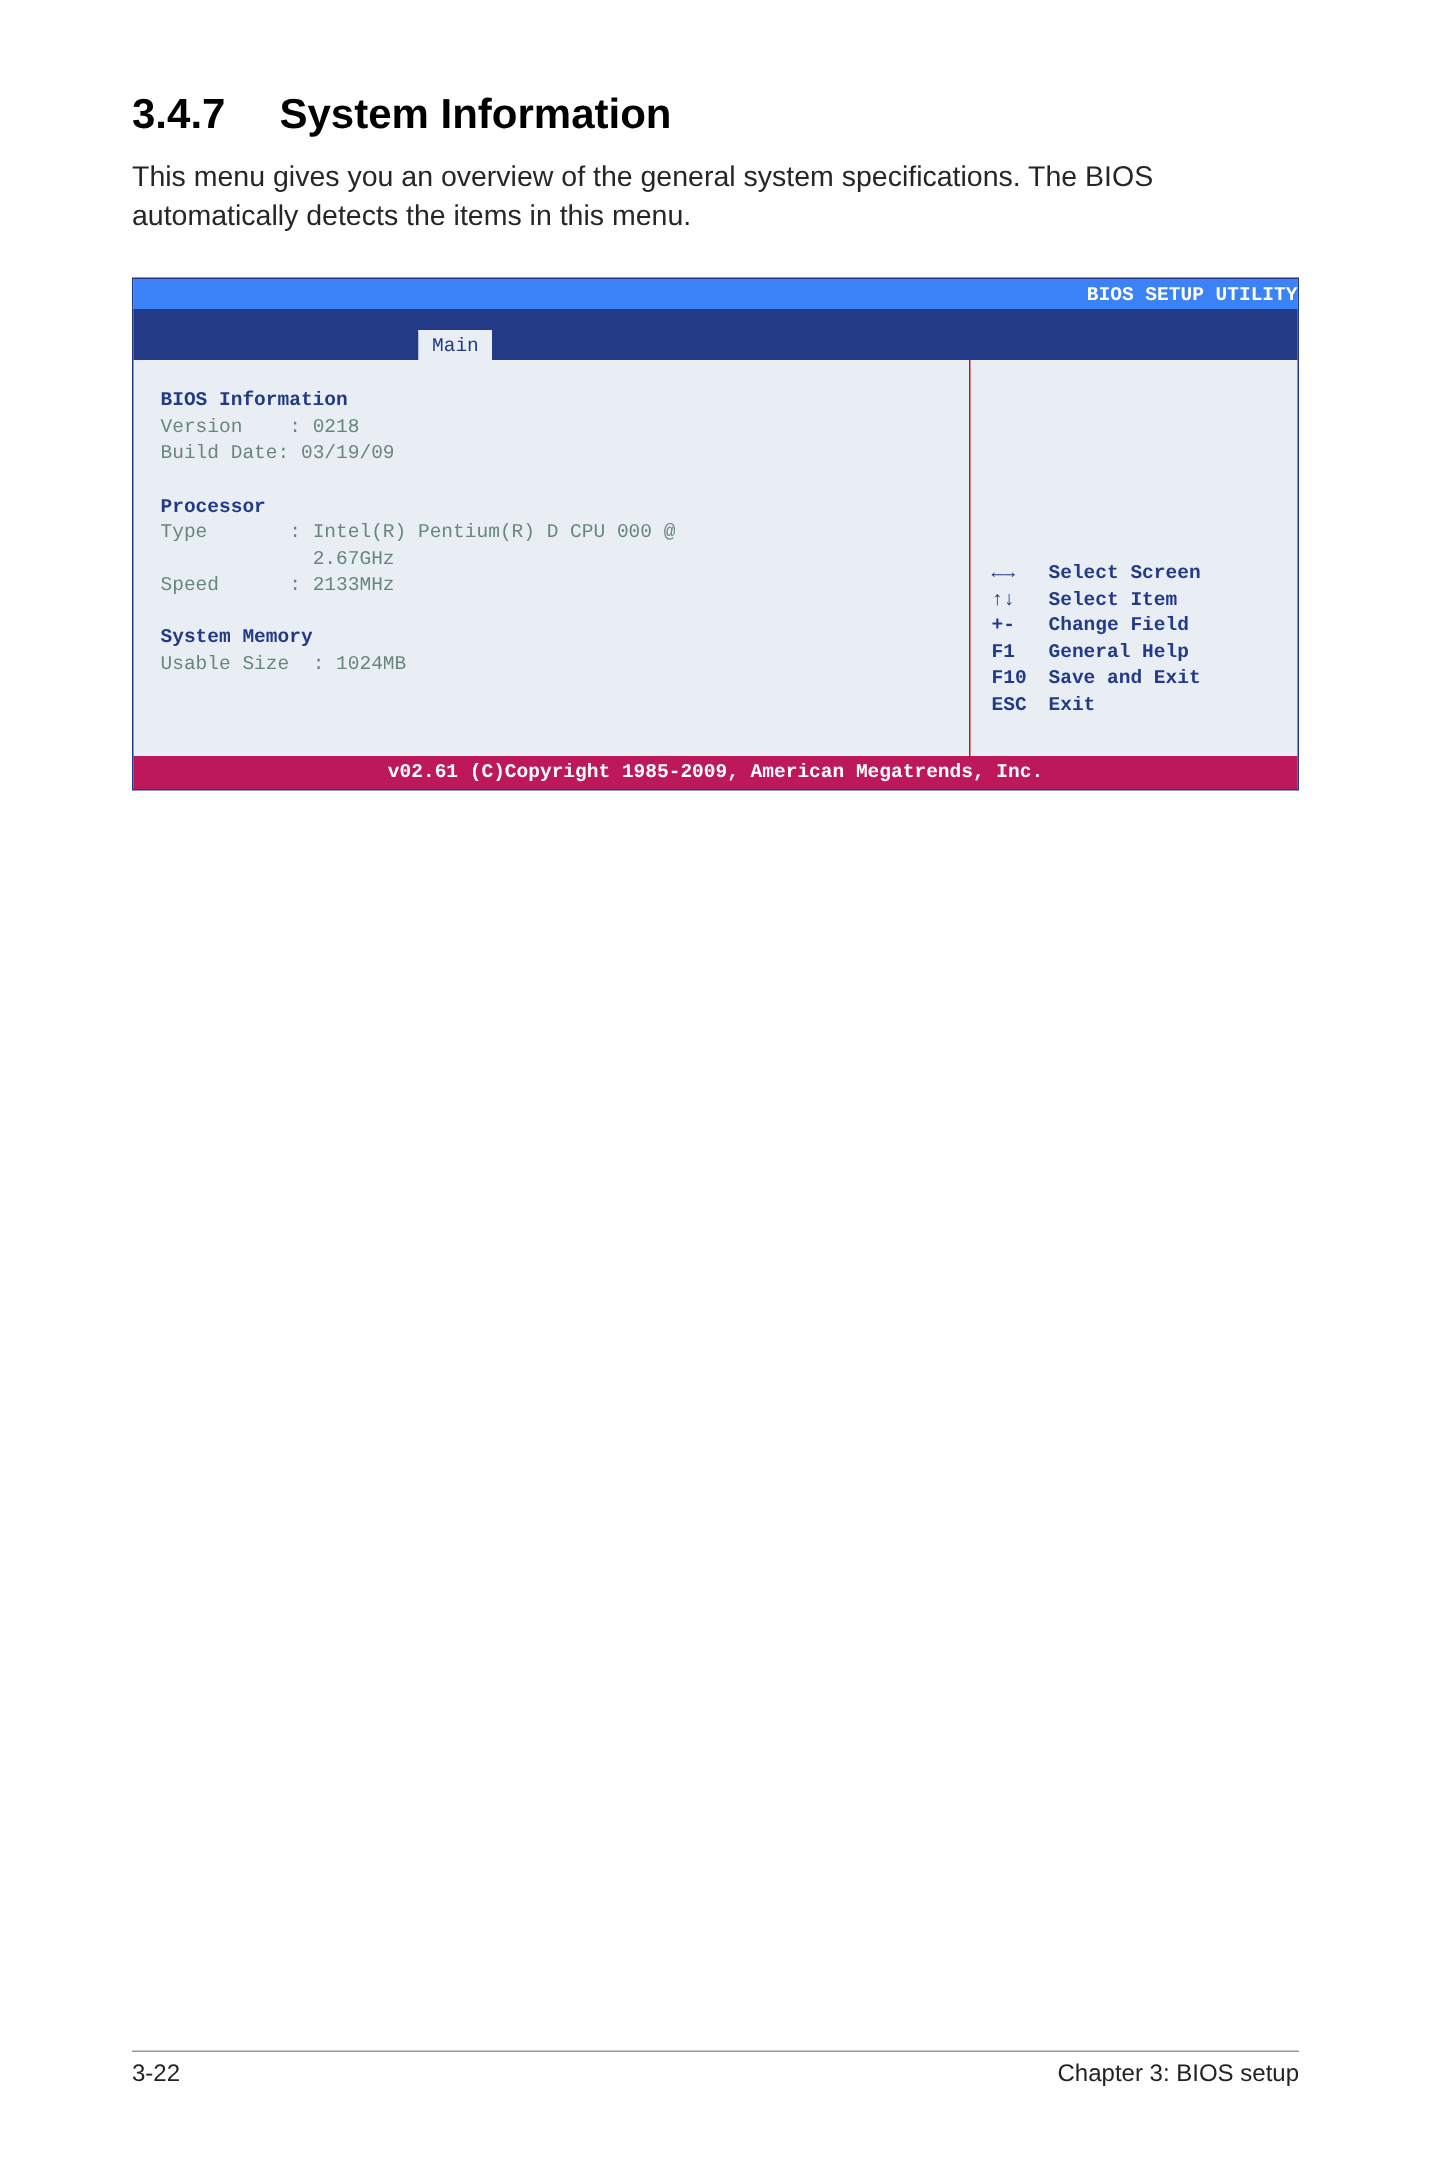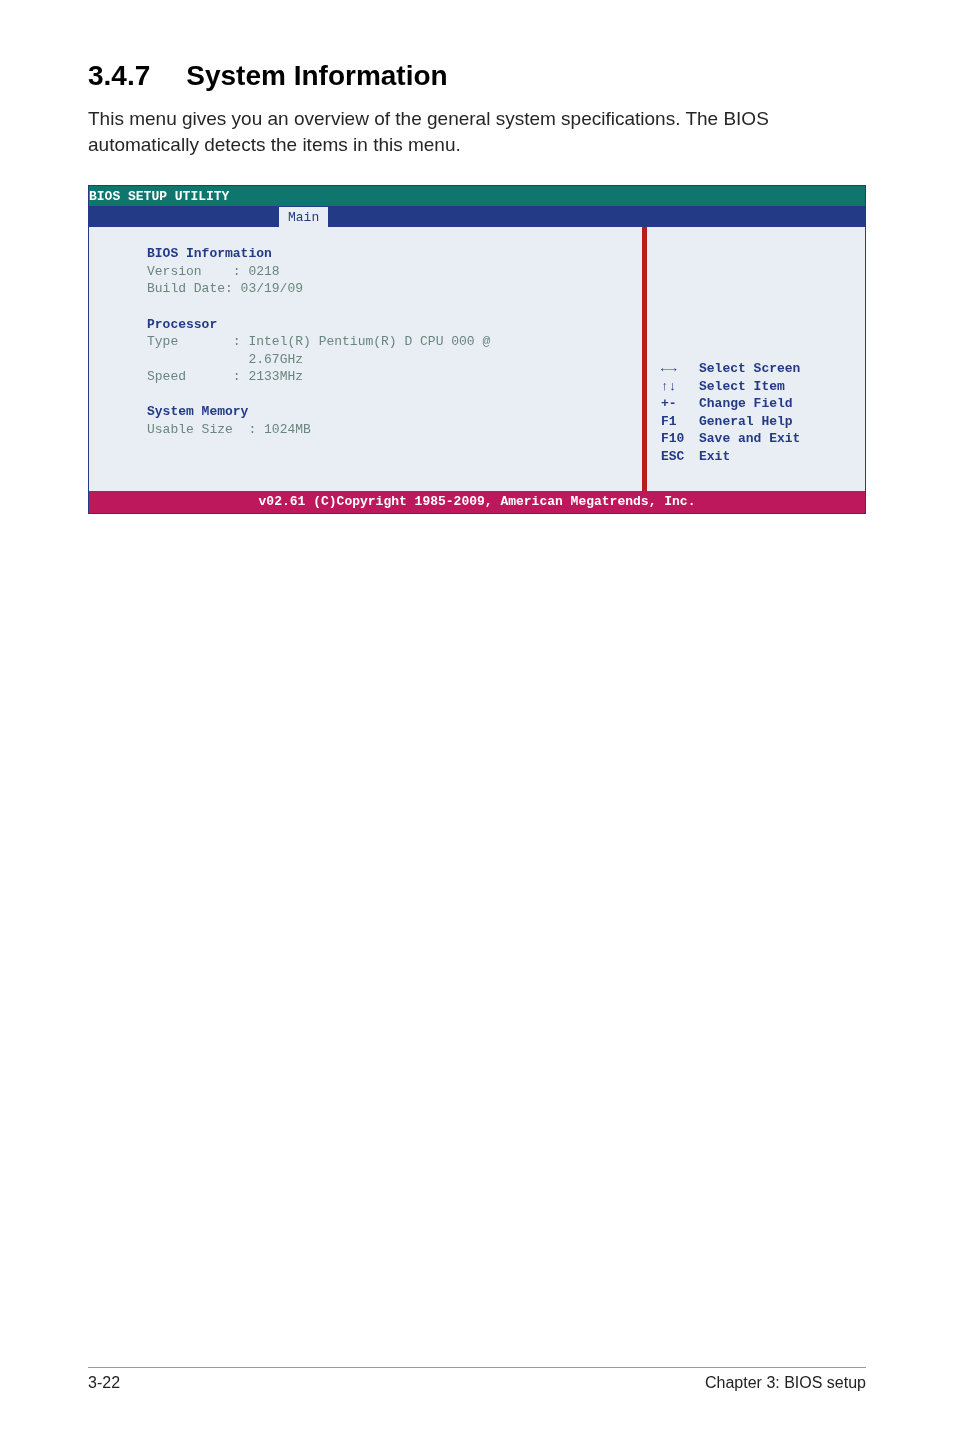--- a/index.html
+++ b/index.html
@@ -27,50 +27,49 @@
   }
   .bios-box {
     border: 1px solid #233a87;
     background: #e9eef4;
     font-family: "Courier New", Courier, monospace;
     font-size: 13px;
     color: #68867c;
     line-height: 1.35;
   }
   .bios-titlebar {
-    background: #0f766e;
+    background: #3b82f6;
     color: #fff;
-    text-align: left;
+    text-align: right;
     font-weight: bold;
     padding: 2px 0 0 0;
     position: relative;
   }
   .bios-tabs-row {
     display: flex;
     background: #233a87;
     padding-left: 190px;
   }
   .bios-tab {
     background: #e9eef4;
     color: #233a87;
     padding: 1px 8px;
     font-weight: normal;
     border: 1px solid #e9eef4;
     border-bottom: none;
-    margin-top: 1px;
+    margin-top: 14px;
   }
   .bios-body {
     display: flex;
   }
   .bios-left {
     flex: 1;
     padding: 18px 14px 18px 18px;
-    border-right: 5px solid #b91c1c;
+    border-right: 1px solid #b91c1c;
     white-space: pre;
-    margin-left: 40px;
   }
   .bios-right {
     width: 218px;
     padding: 18px 10px 18px 14px;
     white-space: pre;
     color: #233a87;
     font-weight: bold;
     display: flex;
     flex-direction: column;
   }

